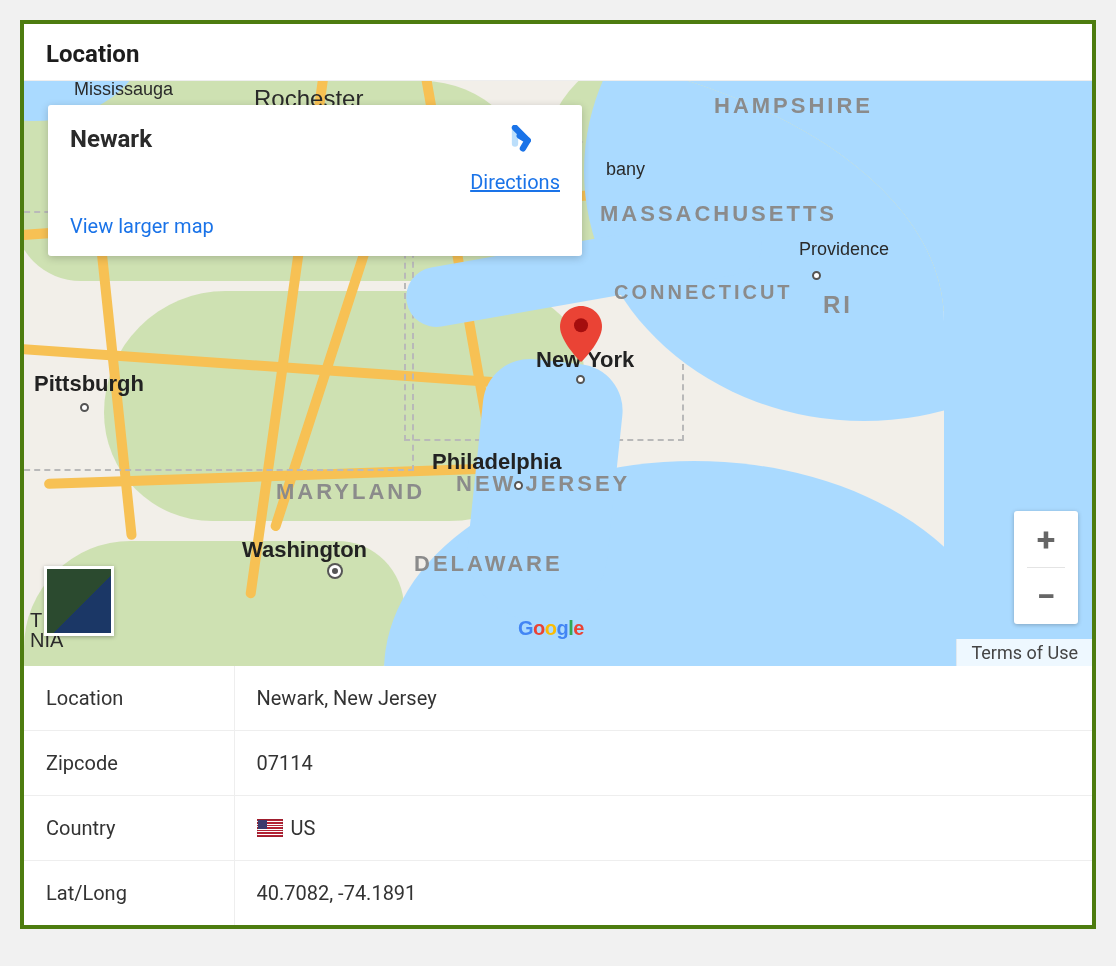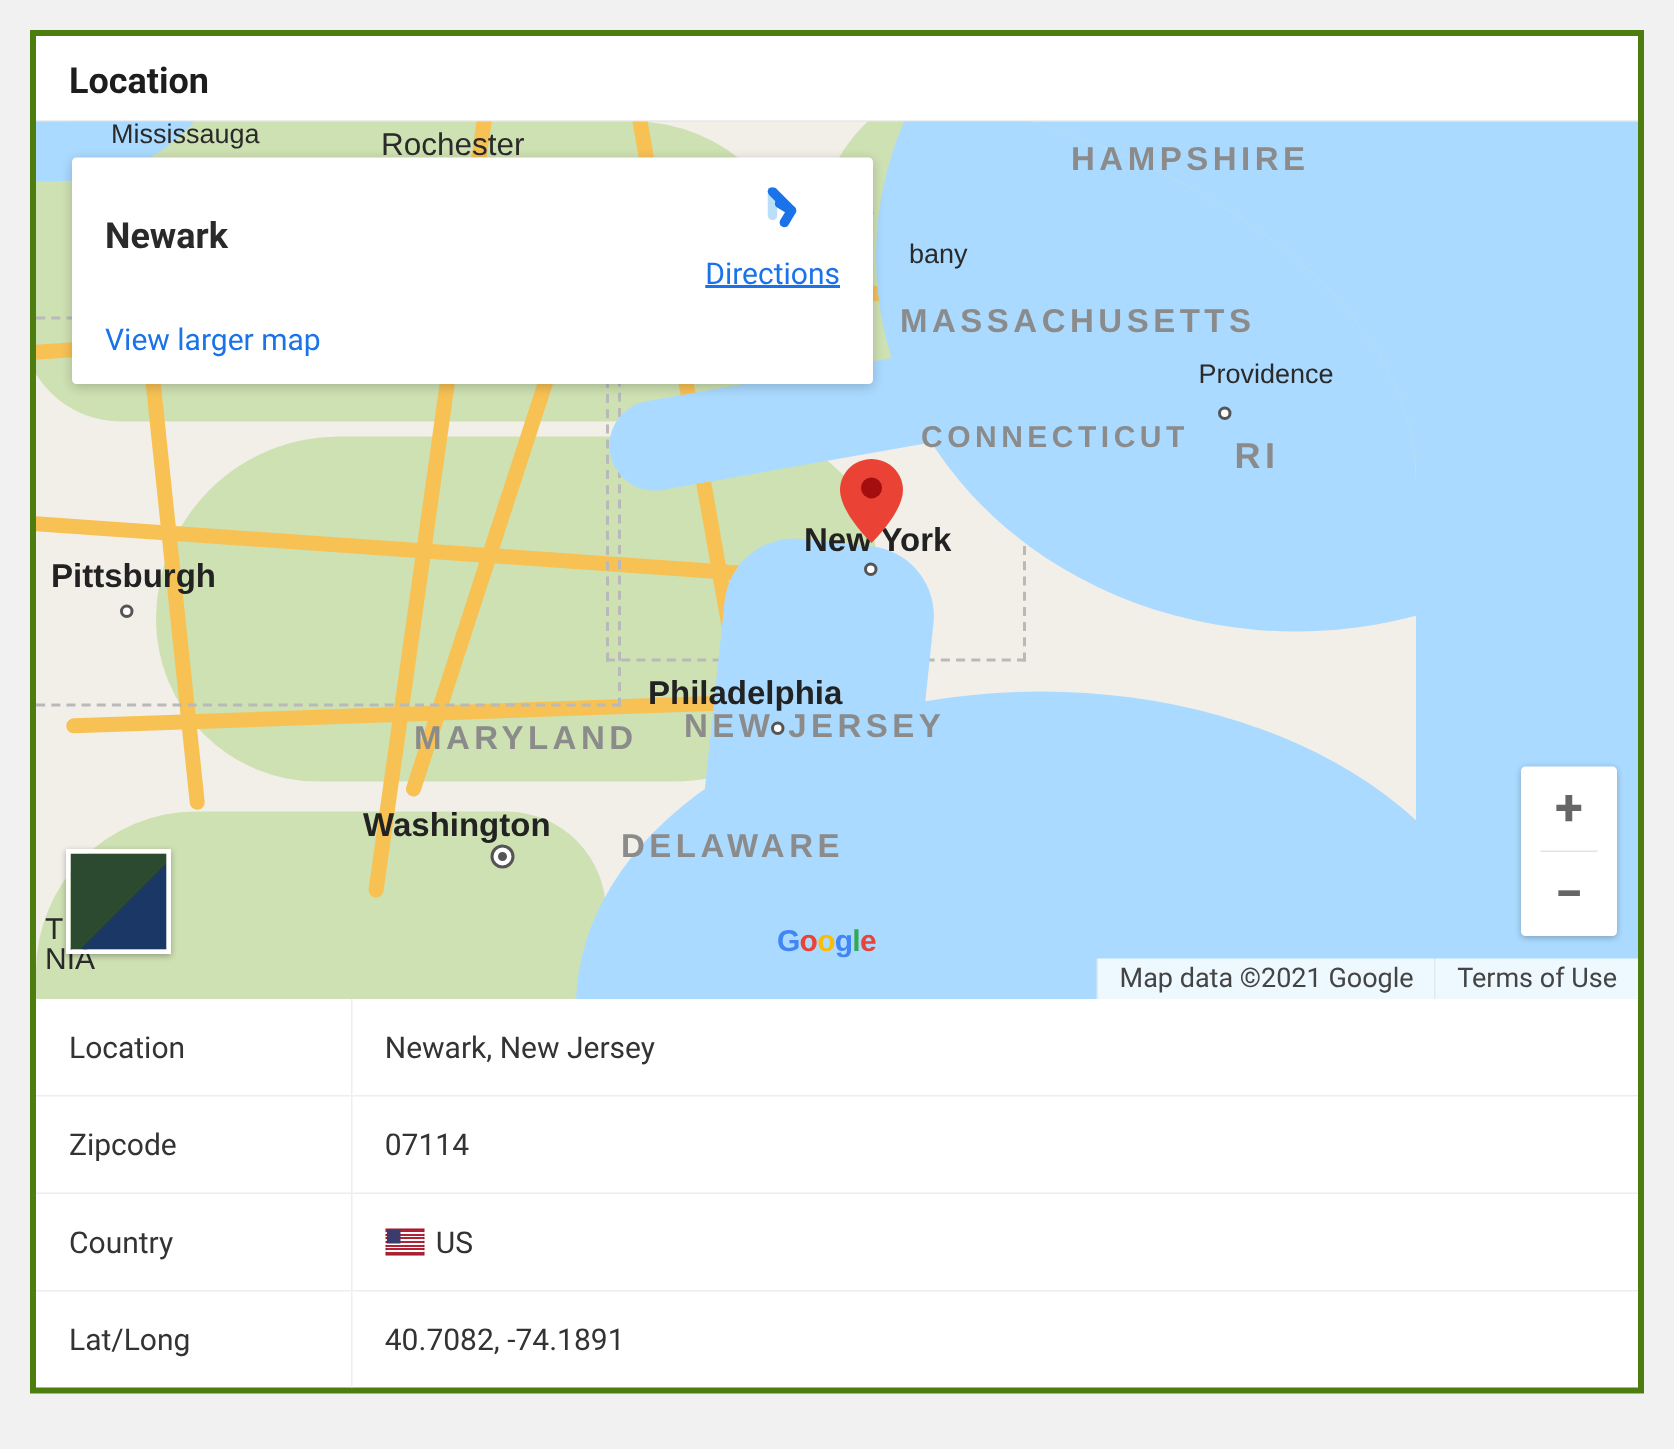--- a/index.html
+++ b/index.html
@@ -92,21 +92,21 @@
     pointer-events: none;
   }
   .lblHampshire    { left: 690px; top: 12px;  font-size: 22px; }
   .lblMass         { left: 576px; top: 120px; font-size: 22px; }
   .lblConnecticut  { left: 590px; top: 200px; font-size: 20px; }
   .lblRI           { left: 799px; top: 210px; font-size: 24px; }
   .lblPenn         { left: 156px; top: 276px; font-size: 22px; }
   .lblNJ           { left: 432px; top: 390px; font-size: 22px; }
   .lblMaryland     { left: 252px; top: 398px; font-size: 22px; }
   .lblDelaware     { left: 390px; top: 470px; font-size: 22px; }
-  .cityRochester   { left: 230px; top: 4px;  font-size: 21px; color:#2a2a2a; font-weight:500;}
+  .cityRochester   { left: 230px; top: 4px;  font-size: 24px; color:#2a2a2a; font-weight:500;}
   .cityMississauga { left: 30px;  top: -2px; font-size: 18px; color:#2a2a2a; font-weight:500;margin-left:20px;}
   .cityBany        { left: 582px; top: 78px; font-size: 18px; color:#2a2a2a; font-weight:500;}
   .cityProvidence  { left: 732px; top: 158px; font-size: 18px; color:#2a2a2a; font-weight:500;margin-left:43px;}
   .cityNY          { left: 512px; top: 266px; font-size: 22px; color:#222; }
   .cityPhila       { left: 408px; top: 368px; font-size: 22px; color:#222; }
   .cityWashington  { left: 218px; top: 456px; font-size: 22px; color:#222; }
   .cityPittsburgh  { left: 10px;  top: 290px; font-size: 22px; color:#222; }
   .cityNIA         { left: 6px;   top: 548px; font-size: 20px; color:#2a2a2a; font-weight:500;}
   .cityT           { left: 6px;   top: 528px; font-size: 20px; color:#2a2a2a; font-weight:500;}
 
@@ -129,21 +129,21 @@
   
   .info-window {
     position: absolute;
     left: 24px; top: 24px;
     width: 534px;
     background: #fff;
     border-radius: 3px;
     box-shadow: 0 2px 8px rgba(0,0,0,.2);
     padding: 20px 22px 18px 22px;
   }
-  .iw-row { display: flex; align-items: center; gap: 64px; }
+  .iw-row { display: flex; align-items: flex-start; gap: 64px; }
   .iw-left { flex: 1; min-width: 0; }
   .iw-title { font-size: 24px; font-weight: 700; color: #2a2a2a; margin-bottom: 6px; }
   .iw-sub { font-size: 20px; color: #6b6b6b; }
   .iw-right { text-align: center; color: #1a73e8; font-size: 20px; }
   .dir-icon { display: inline-block; margin-bottom: 6px; }
   .iw-link { display: inline-block; margin-top: 20px; color: #1a73e8; font-size: 20px; text-decoration: none; }
 
   
   .zoom-ctrl {
     position: absolute;
@@ -330,21 +330,20 @@
       <div class="zoom-btn">−</div>
     </div>
 
     <div class="sat-thumb"></div>
 
     <div class="glogo">
       <span>G</span><span>o</span><span>o</span><span>g</span><span>l</span><span>e</span>
     </div>
 
     <div class="attrib">
-      <span>Map data ©2021 Google</span>
       <a href="#">Terms of Use</a>
     </div>
   </div>
 
   <table class="details">
     <tbody>
         <tr>
       <td class="k">Location</td>
       <td>Newark, New Jersey</td>
     </tr>

